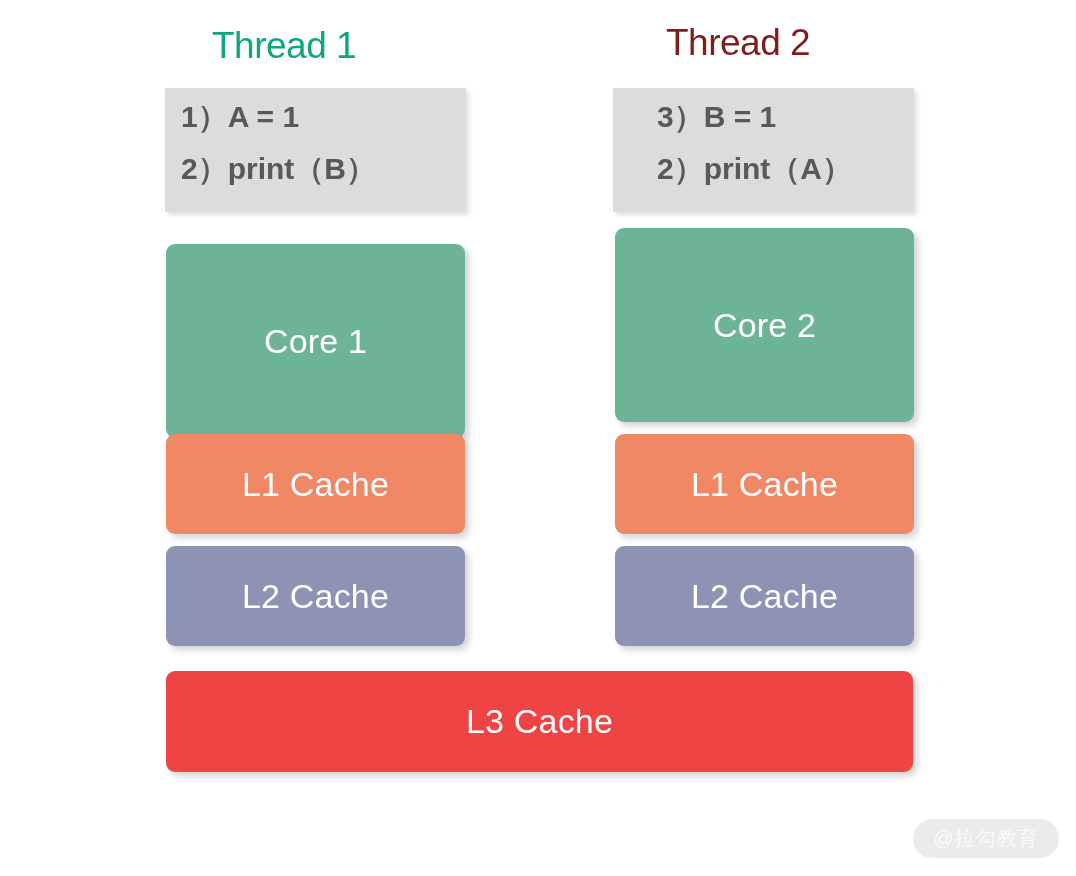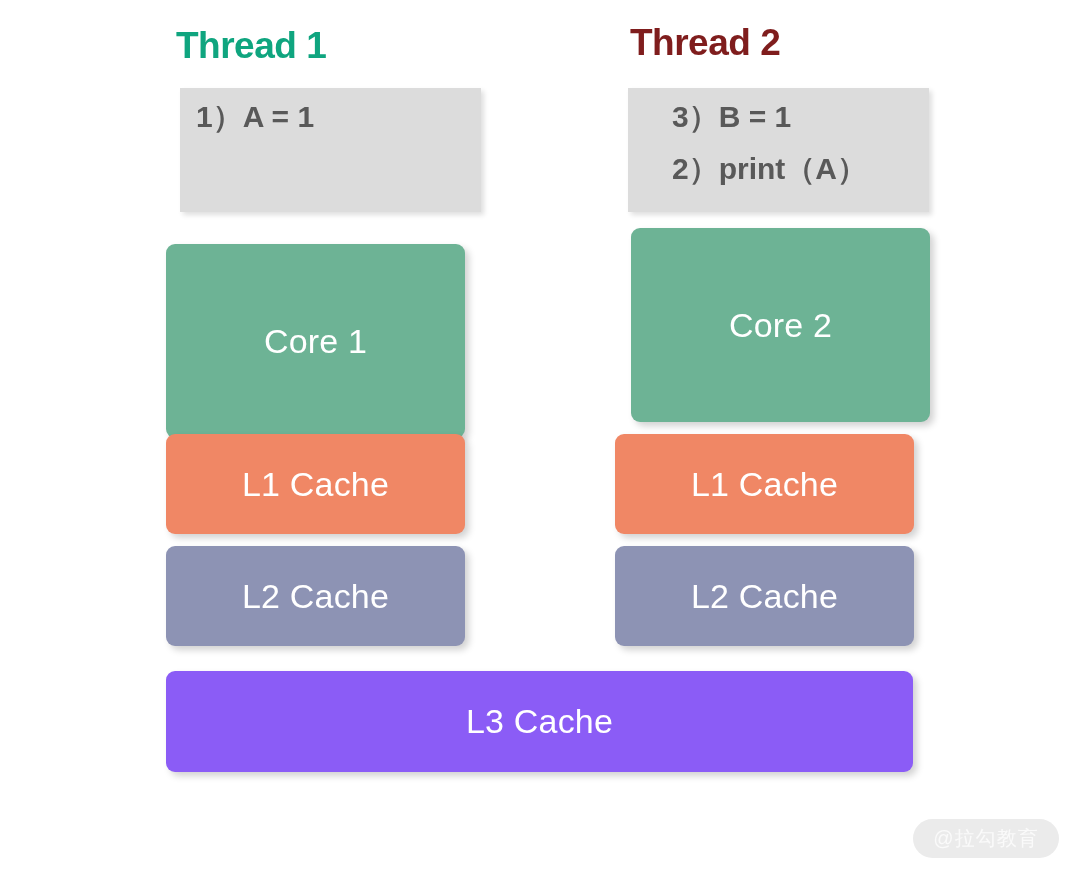--- a/index.html
+++ b/index.html
@@ -17,34 +17,34 @@
 
   .canvas {
     position: absolute;
     inset: 0;
   }
 
   
   .thread-title {
     position: absolute;
     font-size: 37px;
-    font-weight: bold;
+    font-weight: normal;
     letter-spacing: -0.5px;
     white-space: nowrap;
+    margin-left: 36px;
   }
   #thread1-title { left: 176px; top: 25px; }
   #thread2-title { left: 630px; top: 22px; }
 
   
   .code-box {
     position: absolute;
     box-sizing: border-box;
     padding: 14px 0 0 16px;
     box-shadow: 3px 3px 5px rgba(0,0,0,0.13);
-    margin-left: 15px;
   }
   #code-box-1 { left: 165px; top: 88px; width: 301px; height: 124px; }
   #code-box-2 { left: 613px; top: 88px; width: 301px; height: 124px; }
 
   .code-line {
     font-size: 30px;
     font-weight: bold;
     color: #595959;
     line-height: 1.0;
     white-space: pre;
@@ -63,21 +63,21 @@
     box-shadow: 4px 4px 7px rgba(0,0,0,0.18);
   }
   .block-label {
     font-size: 34px;
     font-weight: normal;
     letter-spacing: 0.2px;
     white-space: nowrap;
   }
 
   #core-1 { left: 166px; top: 228px; width: 299px; height: 194px; }
-  #core-2 { left: 615px; top: 228px; width: 299px; height: 194px; margin-left: 16px; }
+  #core-2 { left: 615px; top: 228px; width: 299px; height: 194px; }
   #l1-1   { left: 166px; top: 434px; width: 299px; height: 100px; }
   #l1-2   { left: 615px; top: 434px; width: 299px; height: 100px; }
   #l2-1   { left: 166px; top: 546px; width: 299px; height: 100px; }
   #l2-2   { left: 615px; top: 546px; width: 299px; height: 100px; }
   #l3     { left: 166px; top: 671px; width: 747px; height: 101px; }
 
   
   #watermark {
     position: absolute;
     left: 913px;
@@ -97,20 +97,21 @@
 </style>
 </head>
 <body style="background: rgb(255, 255, 255);">
 
 <div class="canvas">
 
   <div class="thread-title" id="thread1-title" style="color: rgb(15, 165, 127);">Thread 1</div>
 
   <div class="code-box" id="code-box-1" style="background: rgb(220, 220, 220);">
     <div class="code-line" style="color: rgb(89, 89, 89);">1）A = 1</div>
+    <div class="code-line" style="color: rgb(89, 89, 89);">2）print（B）</div>
   </div>
 
   <div class="block" id="core-1" style="background: rgb(109, 179, 149); margin-top: 16px;">
     <span class="block-label">Core 1</span>
   </div>
 
   <div class="block" id="l1-1" style="background: rgb(240, 135, 101);">
     <span class="block-label">L1 Cache</span>
   </div>
 
@@ -130,21 +131,21 @@
   </div>
 
   <div class="block" id="l1-2" style="background: rgb(240, 135, 101);">
     <span class="block-label">L1 Cache</span>
   </div>
 
   <div class="block" id="l2-2" style="background: rgb(141, 147, 180);">
     <span class="block-label">L2 Cache</span>
   </div>
 
-  <div class="block" id="l3" style="background: #8b5cf6;">
+  <div class="block" id="l3" style="background: #ef4444;">
     <span class="block-label">L3 Cache</span>
   </div>
 
   <div id="watermark" style="background: rgb(235, 235, 235); color: rgb(250, 250, 250);">
     <span>@拉勾教育</span>
   </div>
 
 </div>
 
 </body></html>

